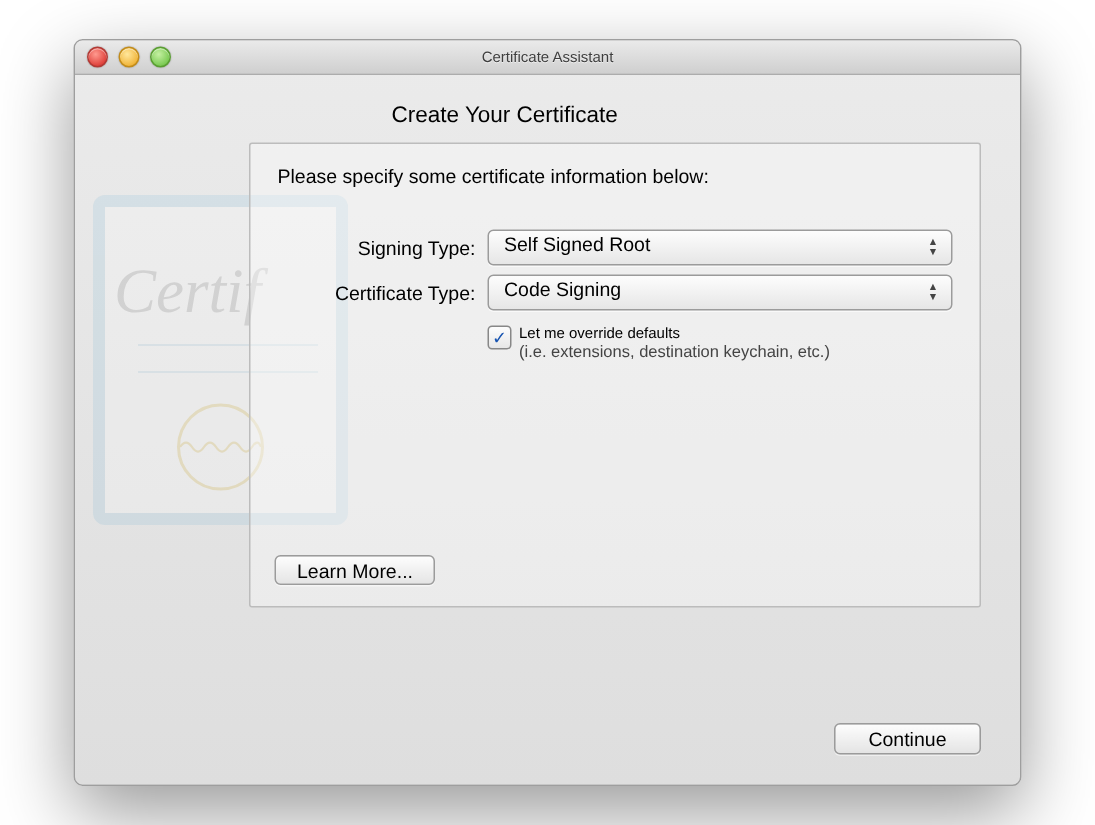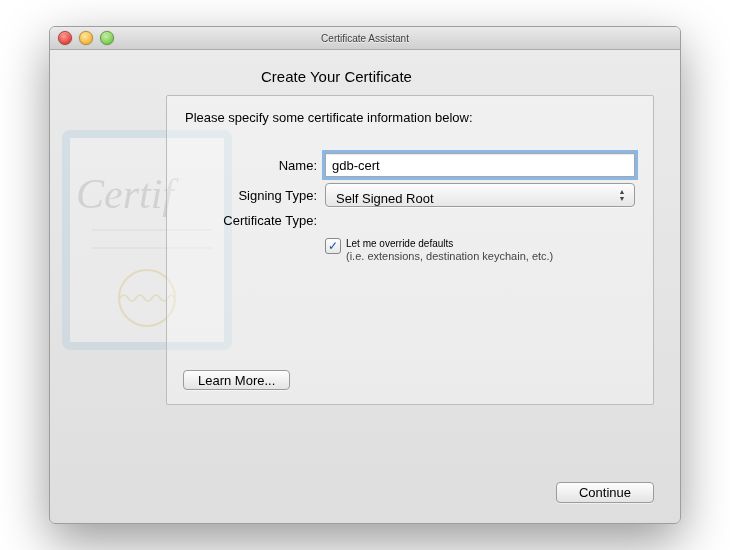--- a/index.html
+++ b/index.html
@@ -113,21 +113,21 @@
     .select {
       flex: 1;
       position: relative;
       height: 21px;
       background: linear-gradient(to bottom, #fdfdfd, #e6e6e6);
       border: 1px solid #9b9b9b;
       border-radius: 4px;
       font-size: 13px;
       padding: 1px 36px 0 10px;
       display: flex;
-      align-items: flex-end;
+      align-items: flex-start;
       box-shadow: 0 1px 0 rgba(255,255,255,0.6);
       cursor: default;
     }
     .select .arrows {
       position: absolute;
       right: 4px;
       top: 2px;
       width: 16px;
       height: 17px;
       display: flex;
@@ -221,35 +221,35 @@
         <circle r="28" fill="none" stroke="#dcb93f" stroke-width="2"></circle>
         <path d="M -27 0 Q -23 -6 -19 0 Q -15 6 -11 0 Q -7 -6 -3 0 Q 1 6 5 0 Q 9 -6 13 0 Q 17 6 21 0 Q 25 -6 27 0" stroke="#dcb93f" fill="none" stroke-width="1.5" transform="scale(1)"></path>
       </g>
     </svg>
 
     <div class="header">Create Your Certificate</div>
 
     <div class="panel">
       <div class="instr">Please specify some certificate information below:</div>
 
-      <div class="form-row">
-        <div class="label">Name:</div>
-        <input class="text-input" type="text" value="gdb-cert" style="">
-      </div>
 
       <div class="form-row">
         <div class="label">Signing Type:</div>
         <div class="select">
           <span>Self Signed Root</span>
           <div class="arrows">▲<br>▼</div>
         </div>
       </div>
 
       <div class="form-row">
         <div class="label">Certificate Type:</div>
+        <div class="select">
+          <span>Code Signing</span>
+          <div class="arrows">▲<br>▼</div>
+        </div>
       </div>
 
       <div class="check-row">
         <div class="check">✓</div>
         <div>
           <div class="check-text">Let me override defaults</div>
           <div class="check-sub">(i.e. extensions, destination keychain, etc.)</div>
         </div>
       </div>
 

